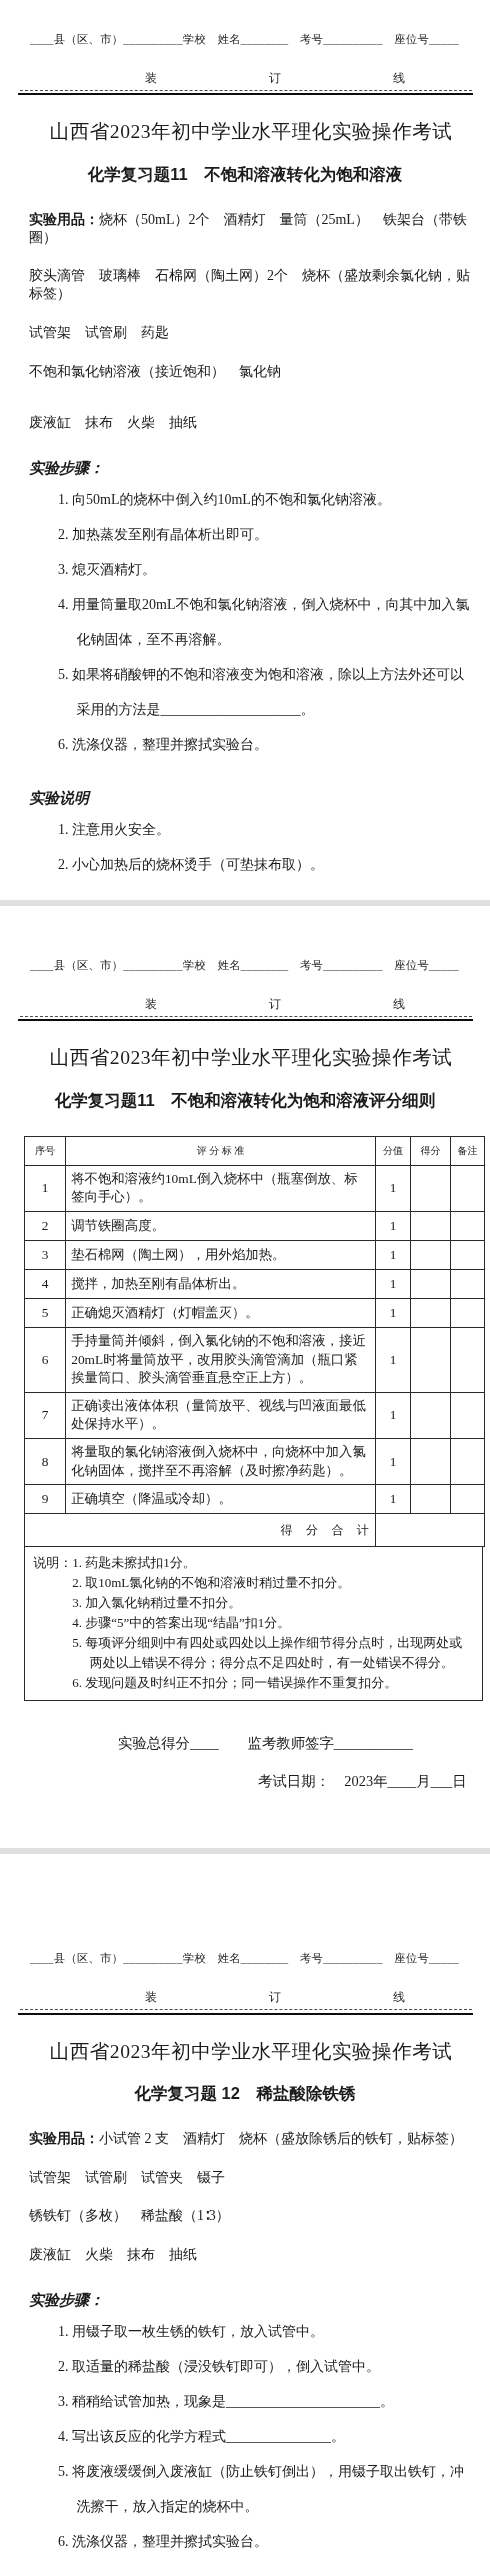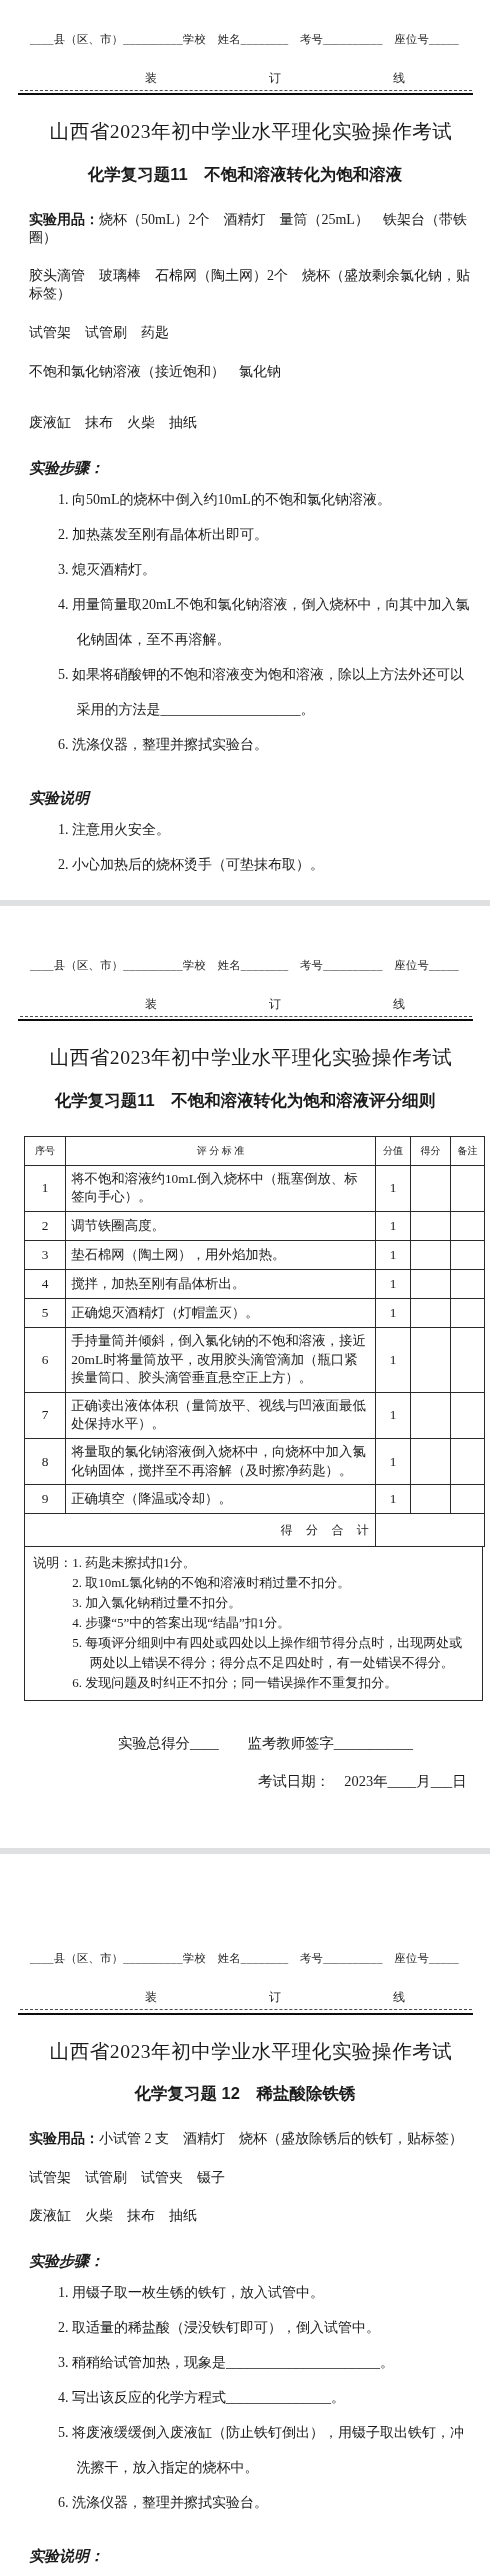--- a/index.html
+++ b/index.html
@@ -291,20 +291,21 @@
       <span class="bind-char">订</span>
       <span class="bind-char">线</span>
     </div>
   <div class="dash-line"></div>
   <div class="solid-line"></div>
   <div class="page-title">山西省2023年初中学业水平理化实验操作考试</div>
   <div class="page-subtitle">化学复习题 12　稀盐酸除铁锈</div>
   <div class="supplies">
     <div class="s-line"><span class="s-label">实验用品：</span><span>小试管 2 支　酒精灯　烧杯（盛放除锈后的铁钉，贴标签）</span></div>
     <div class="s-line">试管架　试管刷　试管夹　镊子</div>
+    <div class="s-line">锈铁钉（多枚）　稀盐酸（1∶3）</div>
     <div class="s-line">废液缸　火柴　抹布　抽纸</div>
   </div>
   <div class="section-head">实验步骤：</div>
   <div class="steps">
 
   <div class="step">1. 用镊子取一枚生锈的铁钉，放入试管中。</div>
       <div class="step">2. 取适量的稀盐酸（浸没铁钉即可），倒入试管中。</div>
       <div class="step">3. 稍稍给试管加热，现象是______________________。</div>
       <div class="step">4. 写出该反应的化学方程式_______________。</div>
       <div class="step">5. 将废液缓缓倒入废液缸（防止铁钉倒出），用镊子取出铁钉，冲洗擦干，放入指定的烧杯中。</div>

